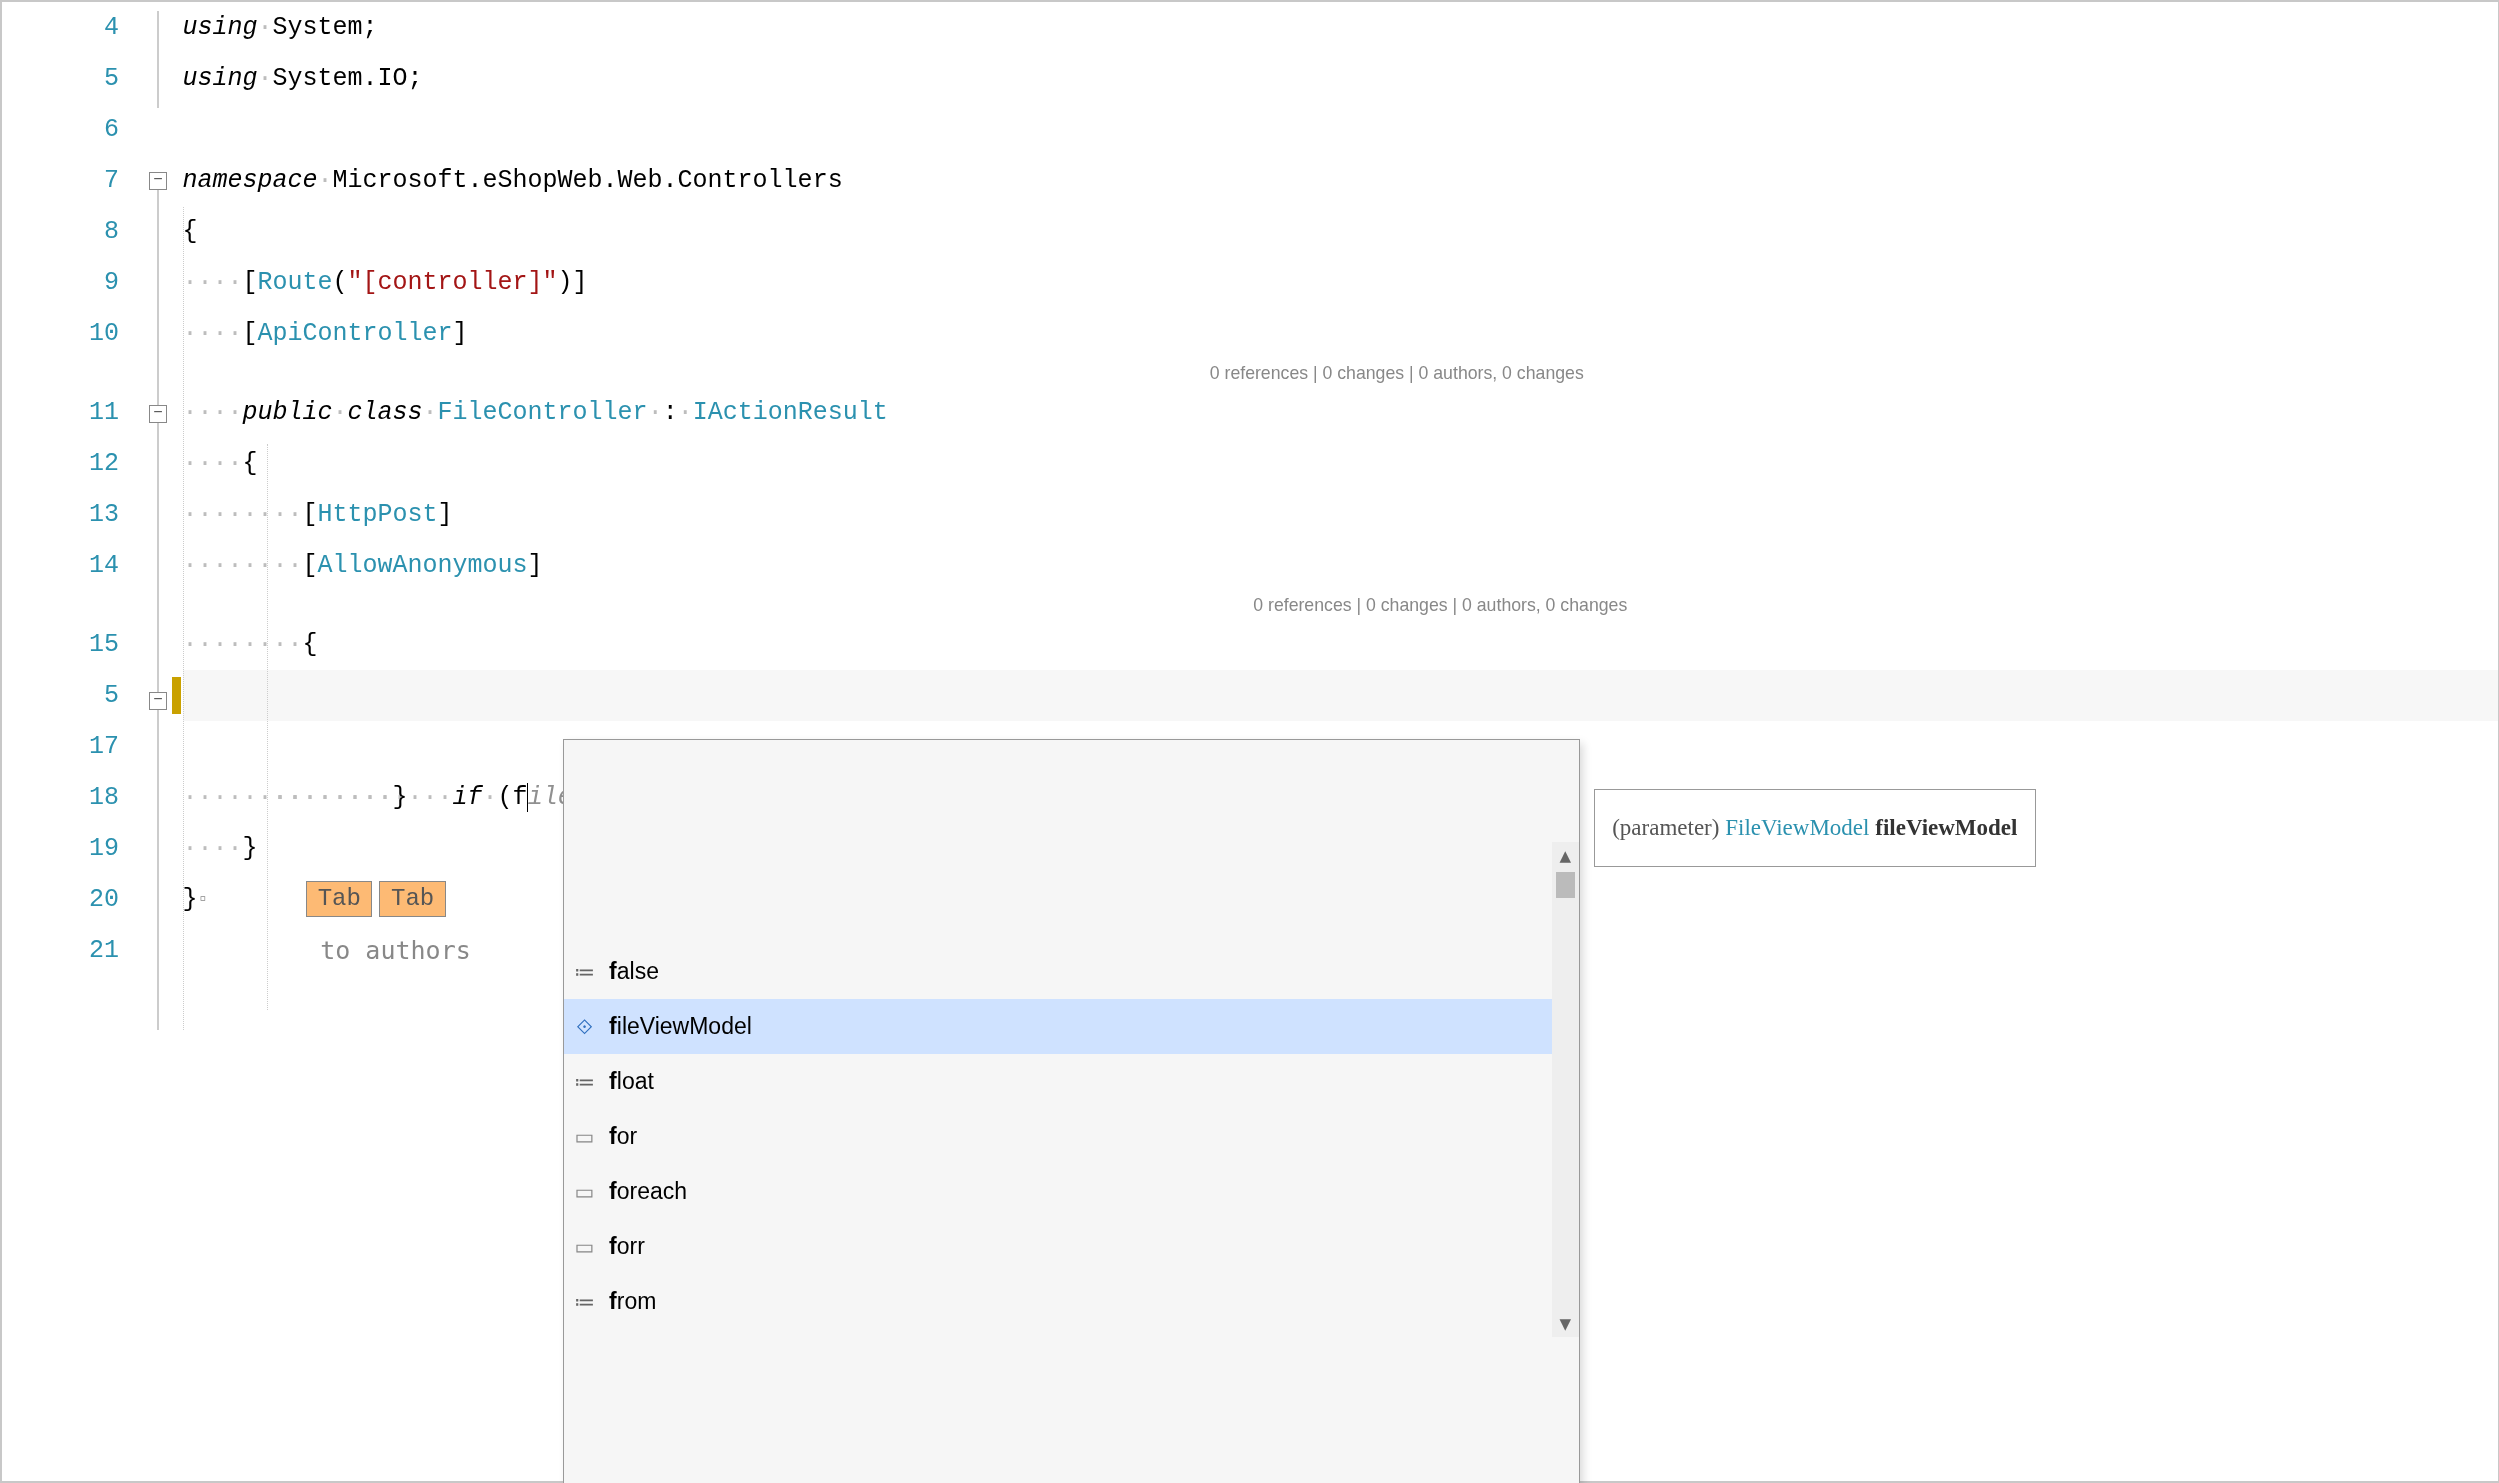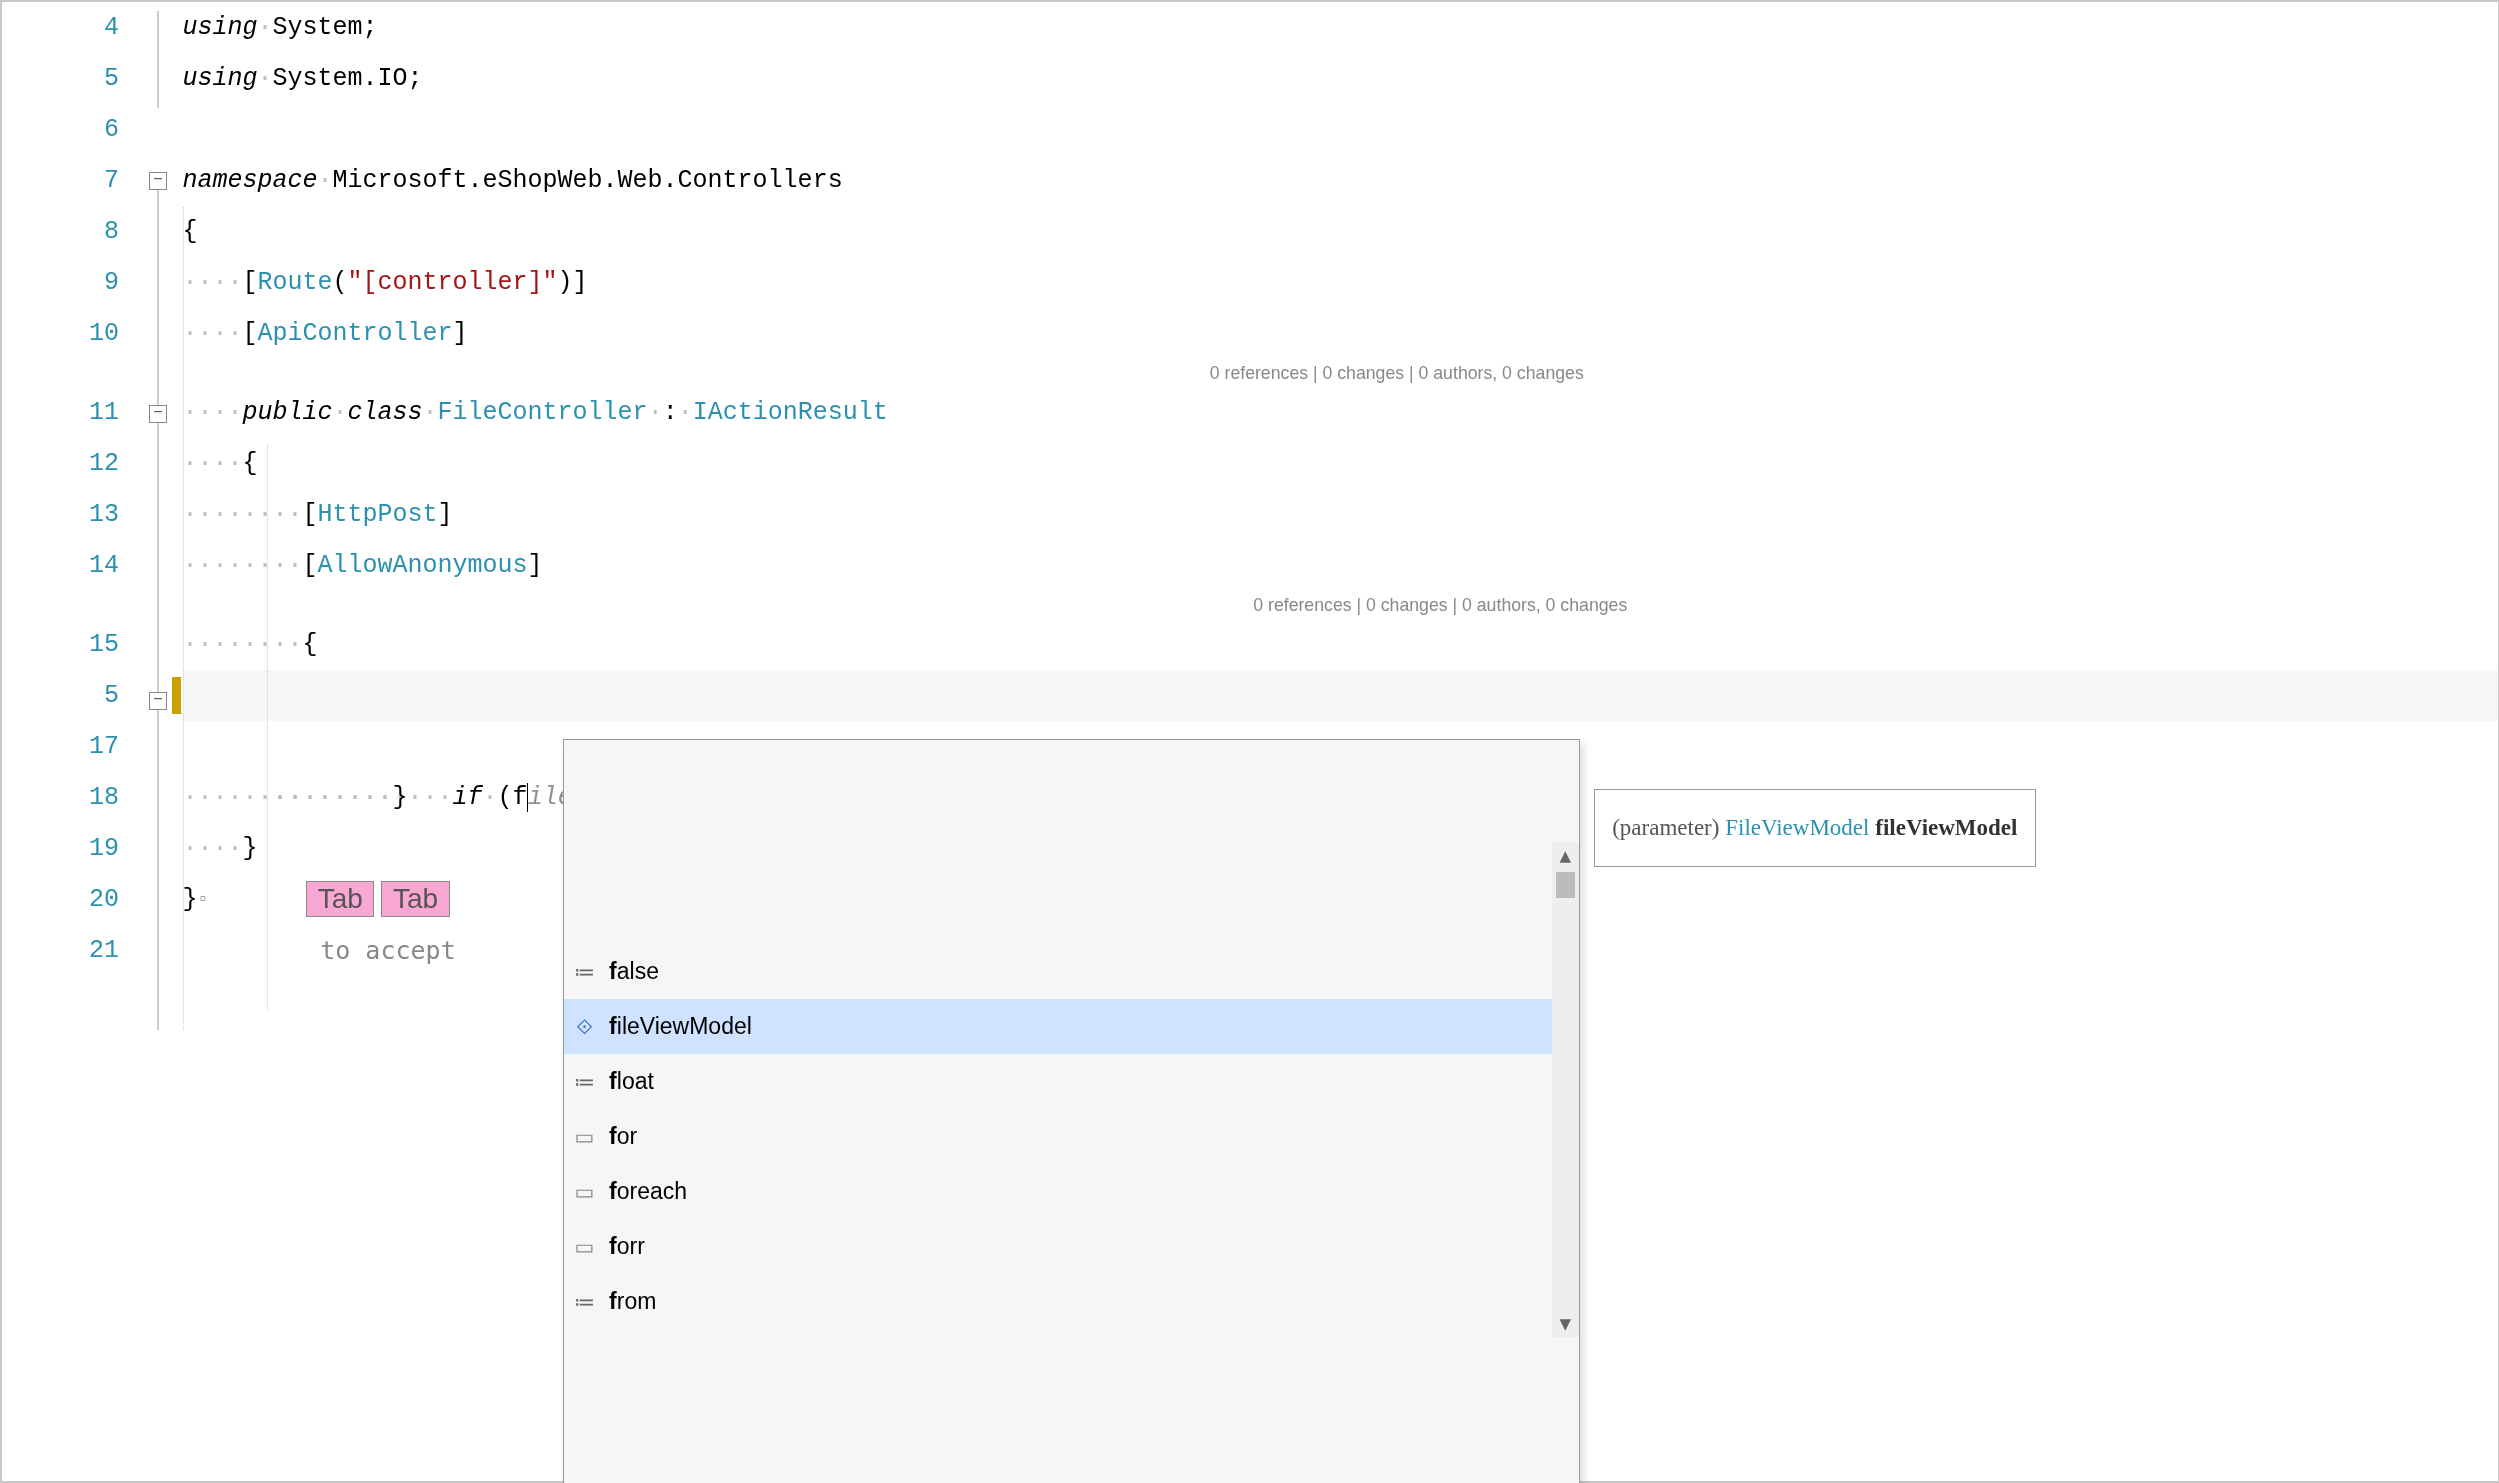--- a/index.html
+++ b/index.html
@@ -96,25 +96,25 @@
     text-decoration-color: #e51400;
     text-decoration-thickness: 1.8px;
   }
   .ghost {
     color: #909090;
     font-style: italic;
   }
   .tab-chip {
     display: inline-block;
     border: 1.8px solid #888;
-    background: #f9a8d4;
+    background: #fdba74;
     padding: 0 10.6px;
     margin: 0 3.5px;
-    font-family: Liberation Sans, sans-serif;
-    font-size: 28px;
+    font-family: Liberation Mono, monospace;
+    font-size: 24px;
     color: #555;
     line-height: 34px;
     vertical-align: middle;
   }
   .hint-text {
     color: #888;
     font-family: Consolas, monospace;
     margin-left: 17.7px;
   }
   .changed-mark {
@@ -274,21 +274,21 @@
     <div class="codelens" style="padding-left:200px;"><span>0 references | 0 changes | 0 authors, 0 changes</span></div>
 
 
     <div class="row"><span class="dot">········</span><span class="plain">{</span></div>
 
     <div class="row current">
       <span class="changed-mark"></span>
       <span class="dot">············</span><span class="kw">if</span><span class="dot">·</span><span class="plain">(</span><span class="plain">f</span><span style="border-left:1.8px solid #000;margin-left:-0.9px;"></span><span class="ghost">ileViewModel == null)</span><span class="squiggle-red" style="margin-left:8.8px;"> </span>
       <span style="margin-left:71px;">
         <span class="tab-chip">Tab</span><span class="tab-chip">Tab</span>
-        <span class="hint-text">to accept</span>
+        <span class="hint-text">to authors</span>
       </span>
     </div>
 
     <div class="row" style="position:relative;">
       <span class="dot">········</span><span class="plain">}</span>
 
       
       <div class="intellisense" style="left:380px;">
         <div class="items" id="isense-items">
           <div class="item"><span class="ic c-kw">≔</span><span class="txt"><b>f</b><span>alse</span></span></div><div class="item selected"><span class="ic c-local">⟐</span><span class="txt"><b>f</b><span>ileViewModel</span></span></div><div class="item"><span class="ic c-kw">≔</span><span class="txt"><b>f</b><span>loat</span></span></div><div class="item"><span class="ic c-snip">▭</span><span class="txt"><b>f</b><span>or</span></span></div><div class="item"><span class="ic c-snip">▭</span><span class="txt"><b>f</b><span>oreach</span></span></div><div class="item"><span class="ic c-snip">▭</span><span class="txt"><b>f</b><span>orr</span></span></div><div class="item"><span class="ic c-kw">≔</span><span class="txt"><b>f</b><span>rom</span></span></div><div class="item"><span class="ic c-ns">{}</span><span class="txt"></span></div><div class="scroll">

